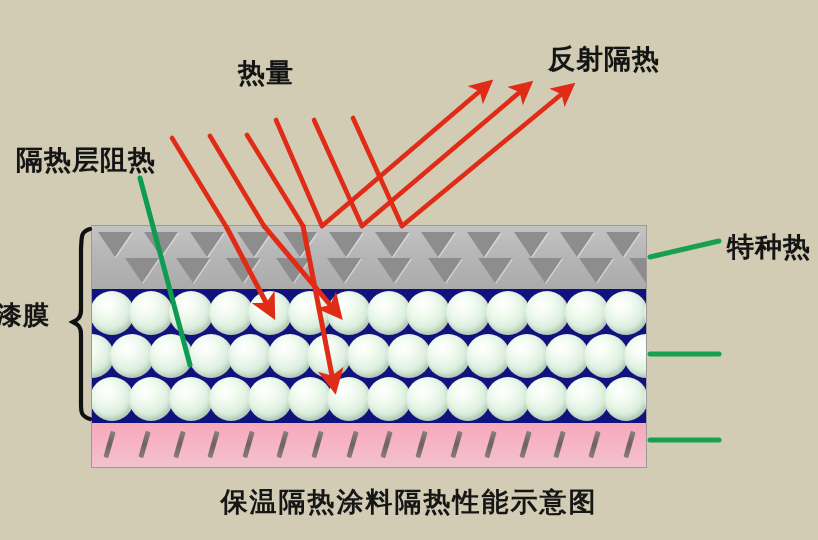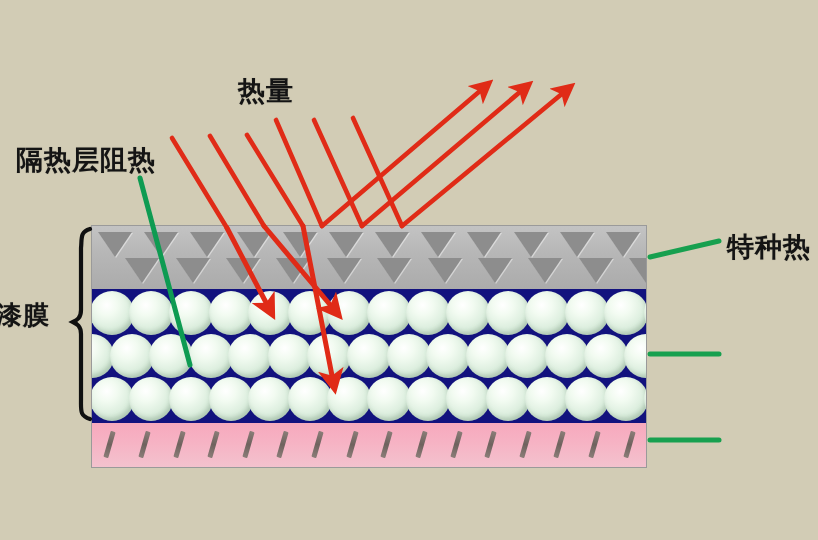--- a/index.html
+++ b/index.html
@@ -26,21 +26,21 @@
     color: #141414;
     font-size: 27px;
     line-height: 30px;
     font-weight: 600;
     letter-spacing: 1px;
     white-space: nowrap;
     font-family: "DejaVu Sans", "Liberation Sans", sans-serif;
     text-shadow: 0 0 1px rgba(0,0,0,0.25);
   }
   #label-reflect   { left: 548px; top: 44px; }
-  #label-heat      { left: 238px; top: 76px; }
+  #label-heat      { left: 238px; top: 58px; }
   #label-barrier   { left: 16px;   top: 145px; }
   #label-film      { left: -4px;  top: 300px; font-size: 26px; }
   #label-special   { left: 727px; top: 232px; }
   #label-ceramic   { left: 727px; top: 338px; }
   #label-building  { left: 727px; top: 423px; }
   #caption {
     position: absolute;
     left: 0; right: 0;
     top: 484px;
     text-align: center;
@@ -249,19 +249,21 @@
                L81,400 C81,411 80,416 90,419"></path>
     </g>
 
     <g stroke="#17a04f" stroke-width="5" stroke-linecap="round">
       <line x1="650" y1="257" x2="719" y2="241"></line>
       <line x1="650" y1="354" x2="719" y2="354"></line>
       <line x1="650" y1="440" x2="719" y2="440"></line>
     </g>
   </svg>
 
+  <div class="label" id="label-reflect">反射隔热</div>
   <div class="label" id="label-heat">热量</div>
   <div class="label" id="label-barrier">隔热层阻热</div>
   <div class="label" id="label-film">漆膜</div>
   <div class="label" id="label-special">特种热</div>
 
+  <div id="caption">保温隔热涂料隔热性能示意图</div>
 
 </div>
 
 </body></html>

